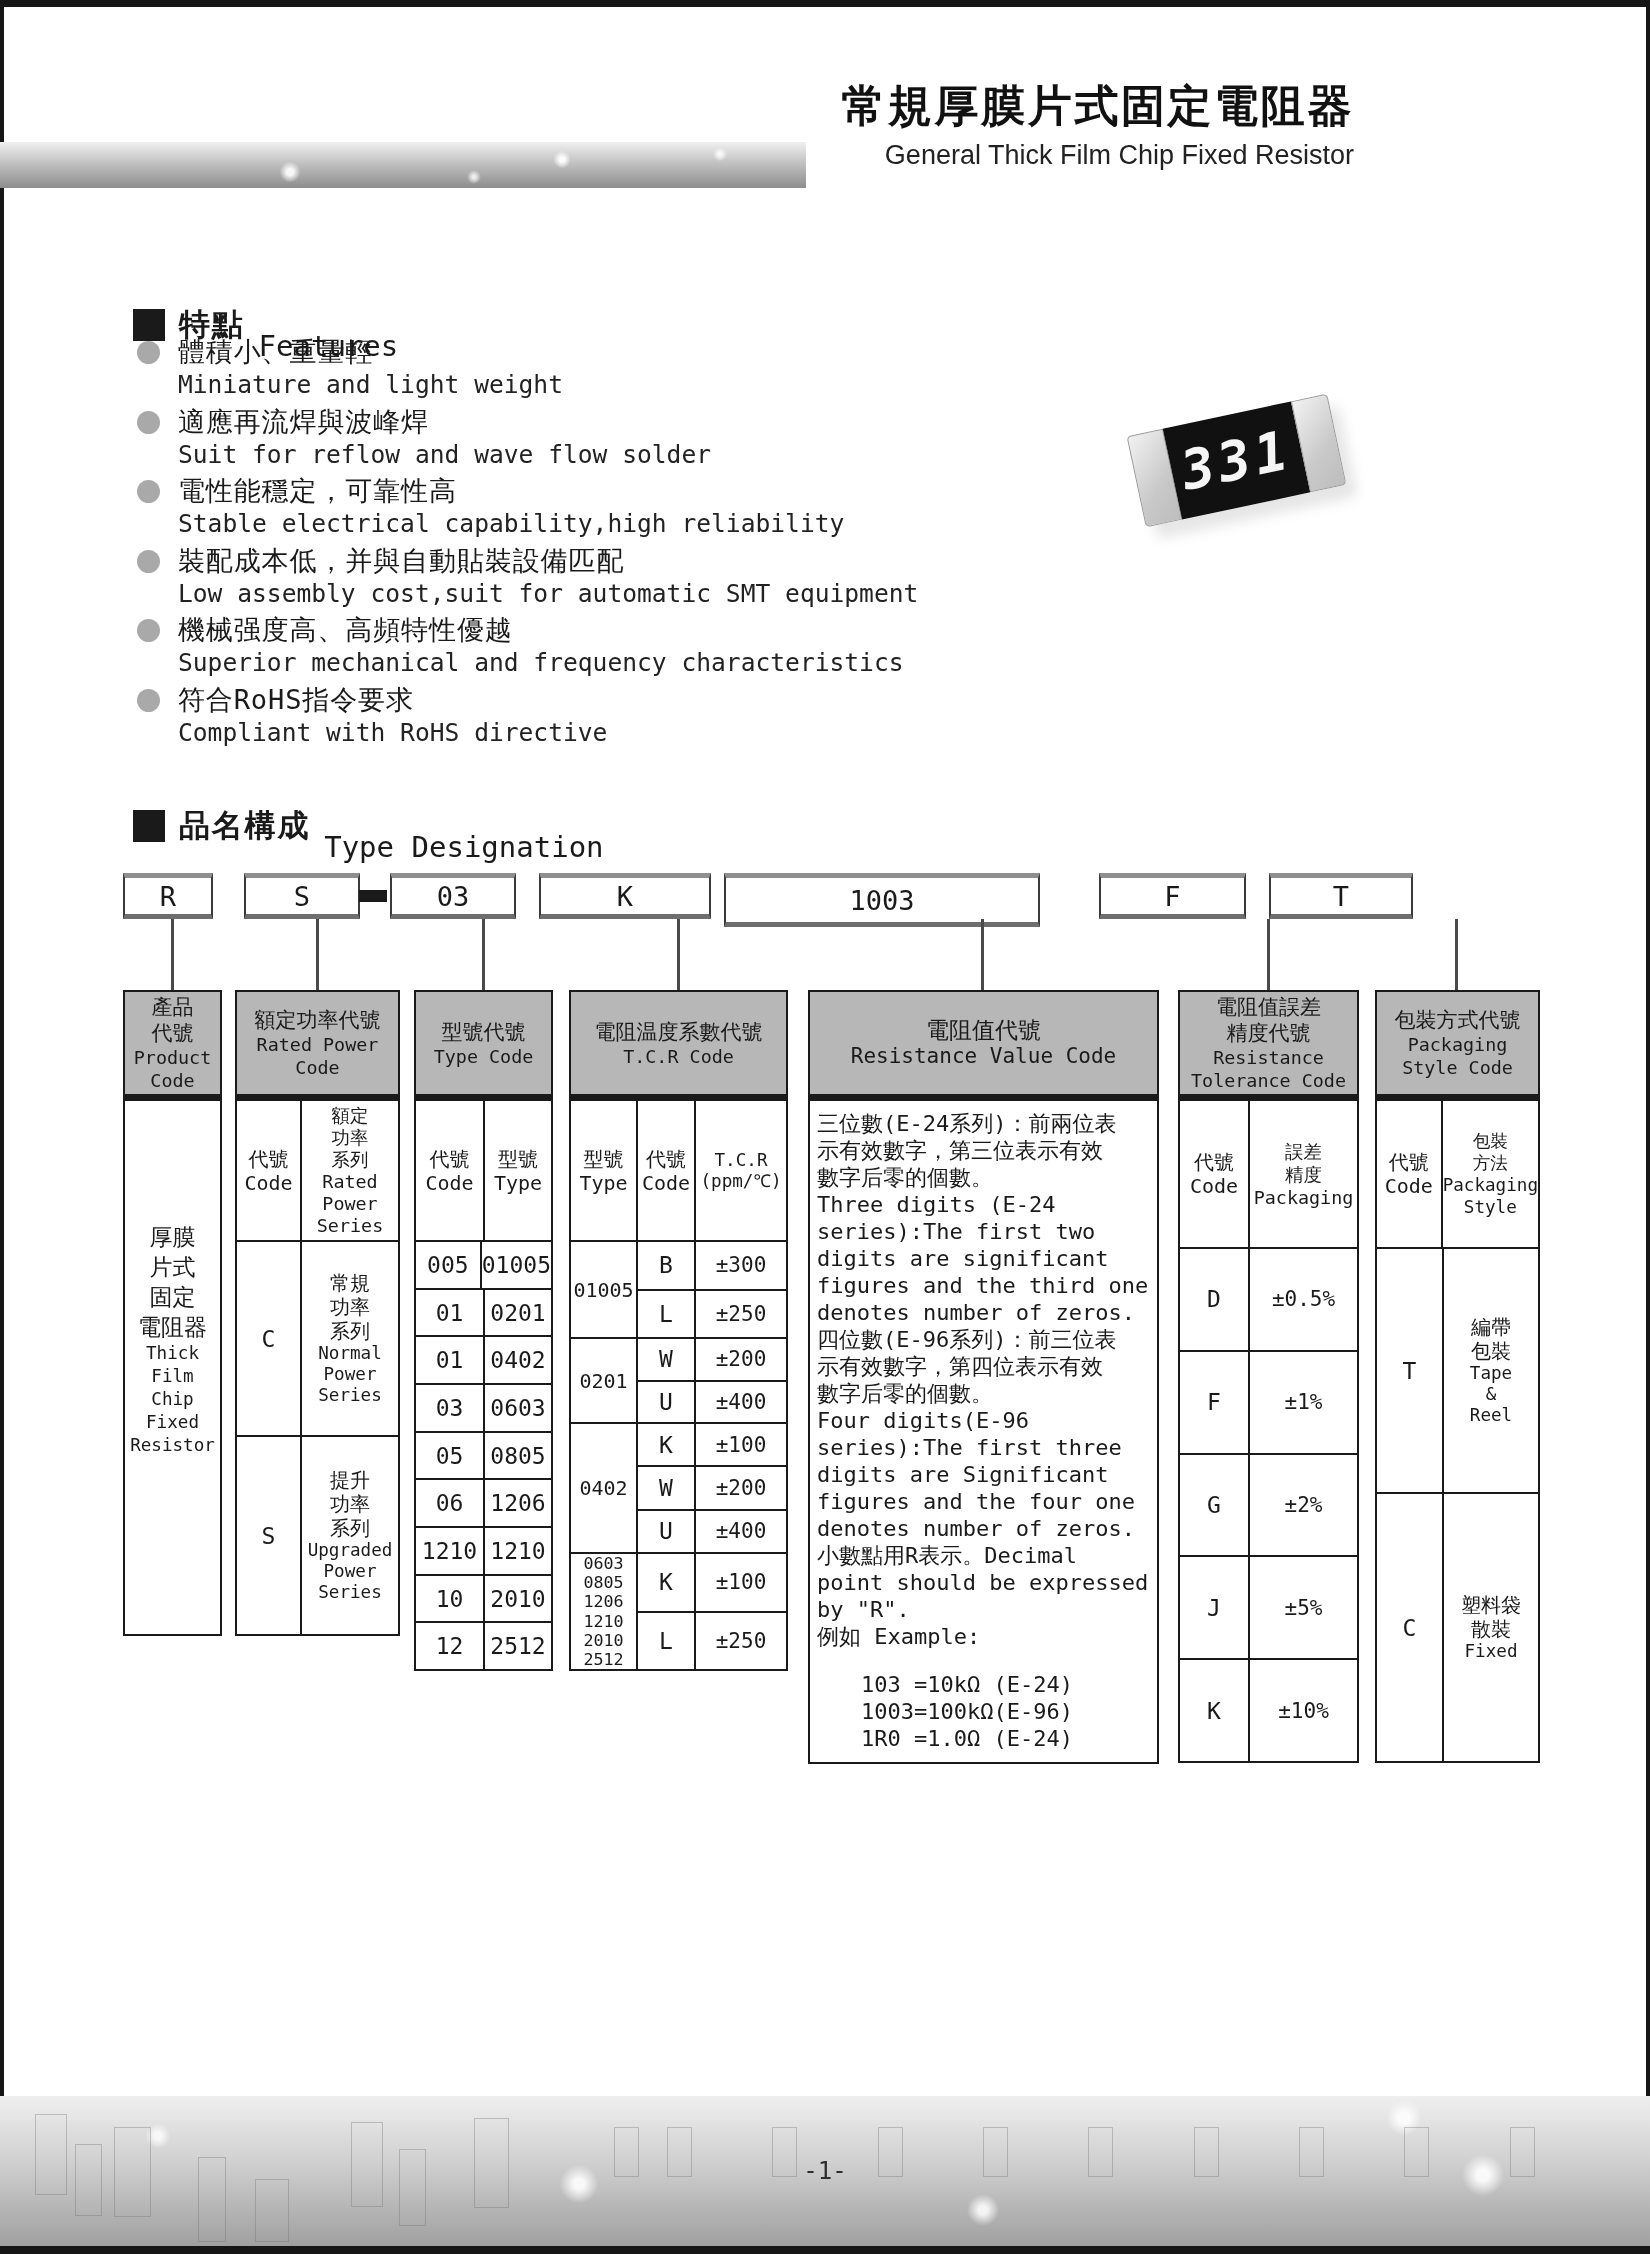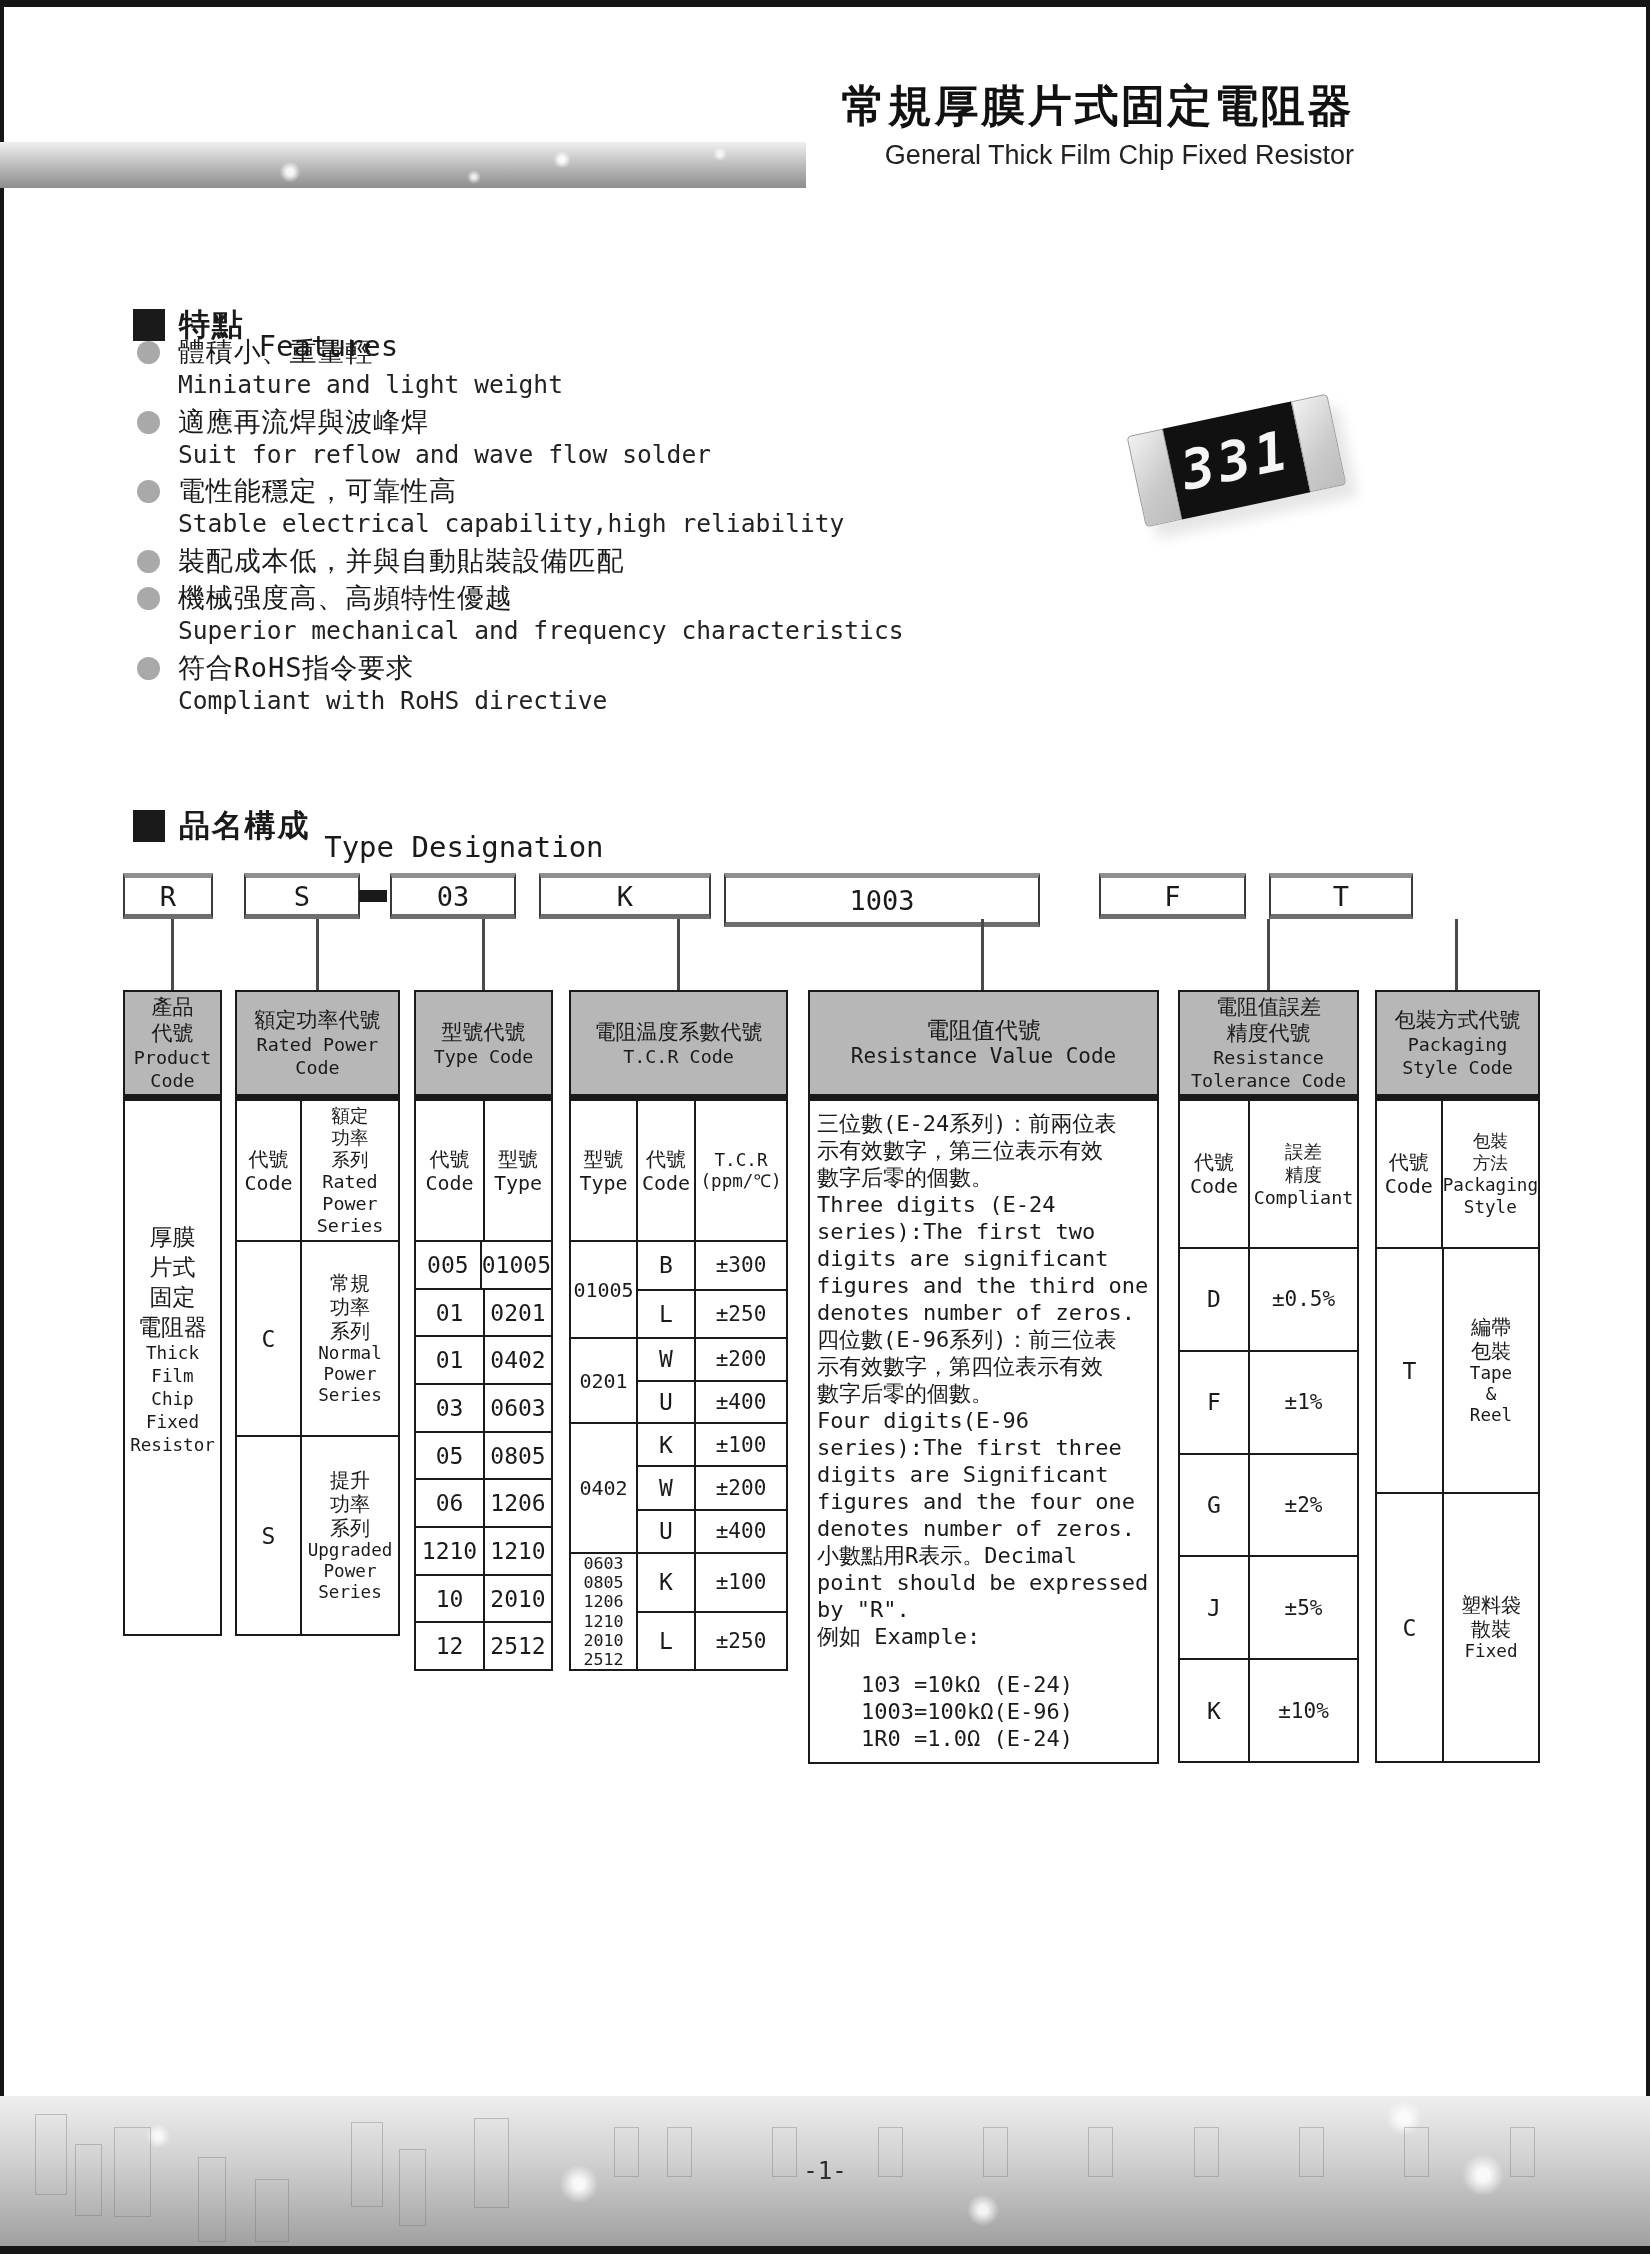--- a/index.html
+++ b/index.html
@@ -112,20 +112,21 @@
           <span class="feat-bullet"></span>
           <span class="feat-zh">電性能穩定，可靠性高</span>
         </div>
       <div class="feat-en">Stable electrical capability,high reliability</div>
     </div>
     <div class="feat-item">
       <div class="feat-zh-row">
           <span class="feat-bullet"></span>
           <span class="feat-zh">裝配成本低，并與自動貼裝設備匹配</span>
         </div>
+      <div class="feat-en">Low assembly cost,suit for automatic SMT equipment</div>
     </div>
     <div class="feat-item">
       <div class="feat-zh-row">
           <span class="feat-bullet"></span>
           <span class="feat-zh">機械强度高、高頻特性優越</span>
         </div>
       <div class="feat-en">Superior mechanical and frequency characteristics</div>
     </div>
     <div class="feat-item">
       <div class="feat-zh-row">
@@ -391,21 +392,21 @@
 1003=100kΩ(E-96)
 1R0 =1.0Ω (E-24)</div>
   </div>
 
   <div class="abs colbox" style="left:1178px;top:1099px;width:181px;height:664px;">
     <div class="trow" style="height:146px;">
       <div class="ccell vdiv pre small-zh" style="width:68px;">代號
 Code</div>
       <div class="ccell pre" style="flex:1;font-size:18.4px;line-height:23px;">誤差
 精度
-Compliant</div>
+Packaging</div>
     </div>
     <div class="trow tsep" style="flex:1;">
         <div class="ccell vdiv code-val" style="width:68px;">D</div>
         <div class="ccell tcr-val" style="flex:1;">±0.5%</div>
       </div>
     <div class="trow tsep" style="flex:1;">
         <div class="ccell vdiv code-val" style="width:68px;">F</div>
         <div class="ccell tcr-val" style="flex:1;">±1%</div>
       </div>
     <div class="trow tsep" style="flex:1;">

